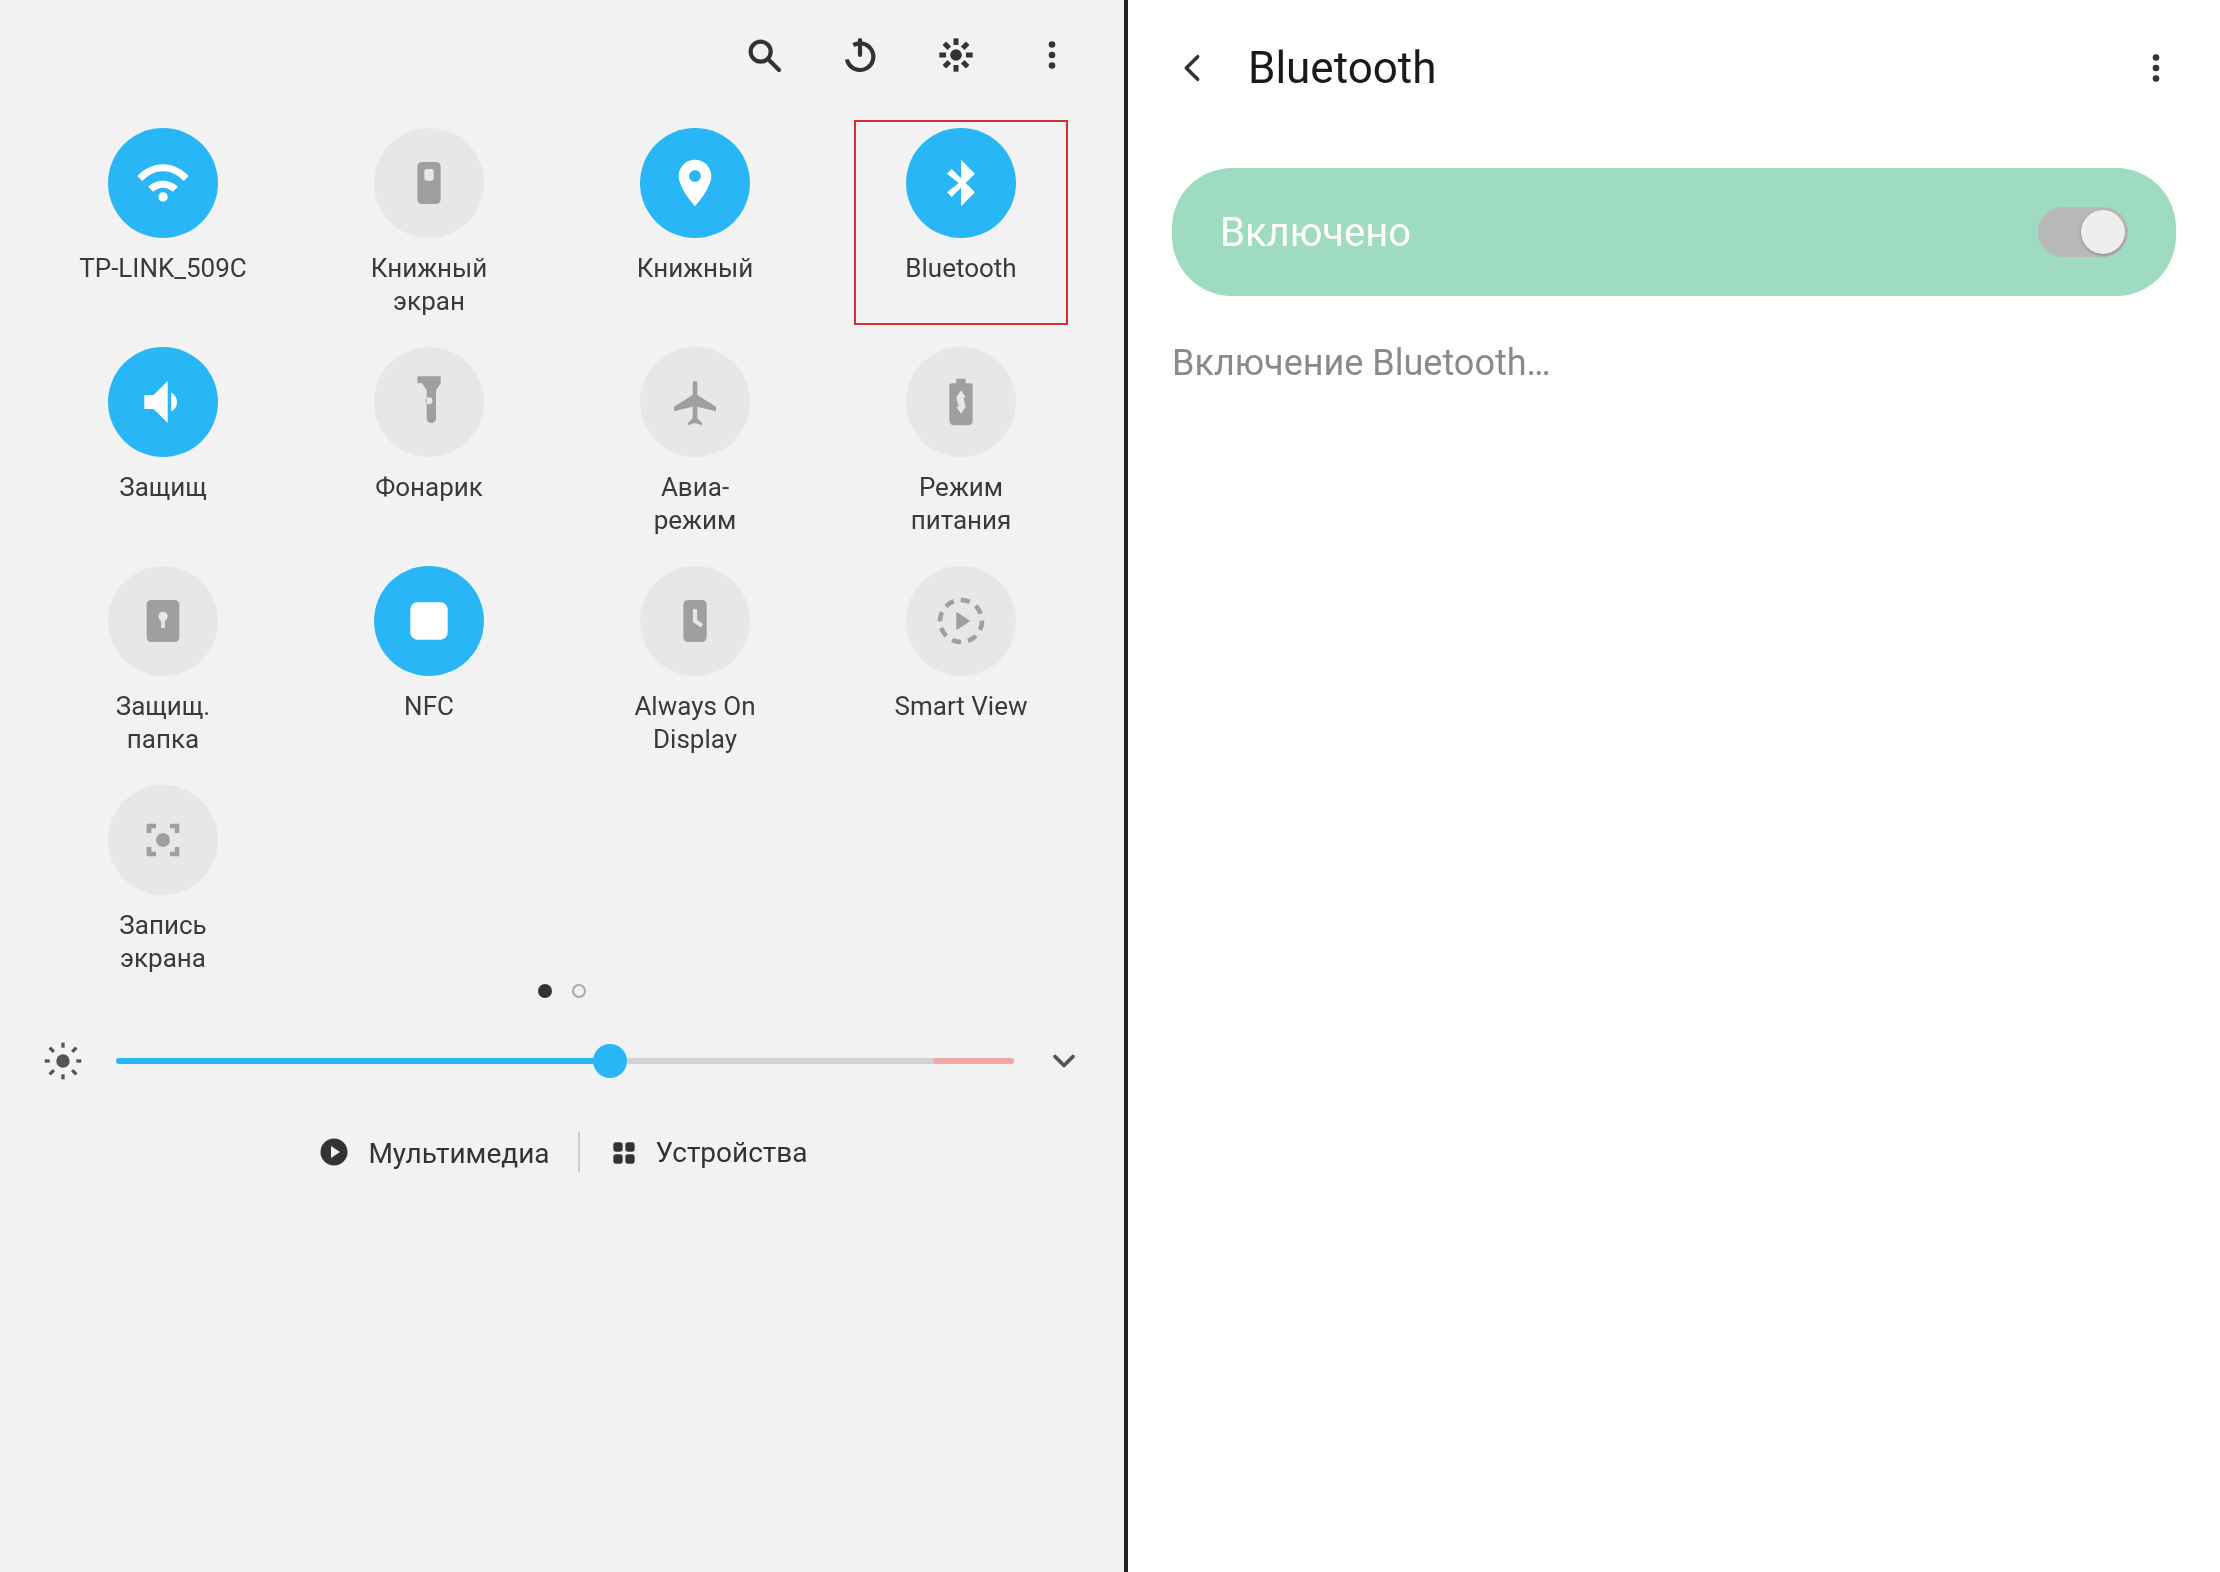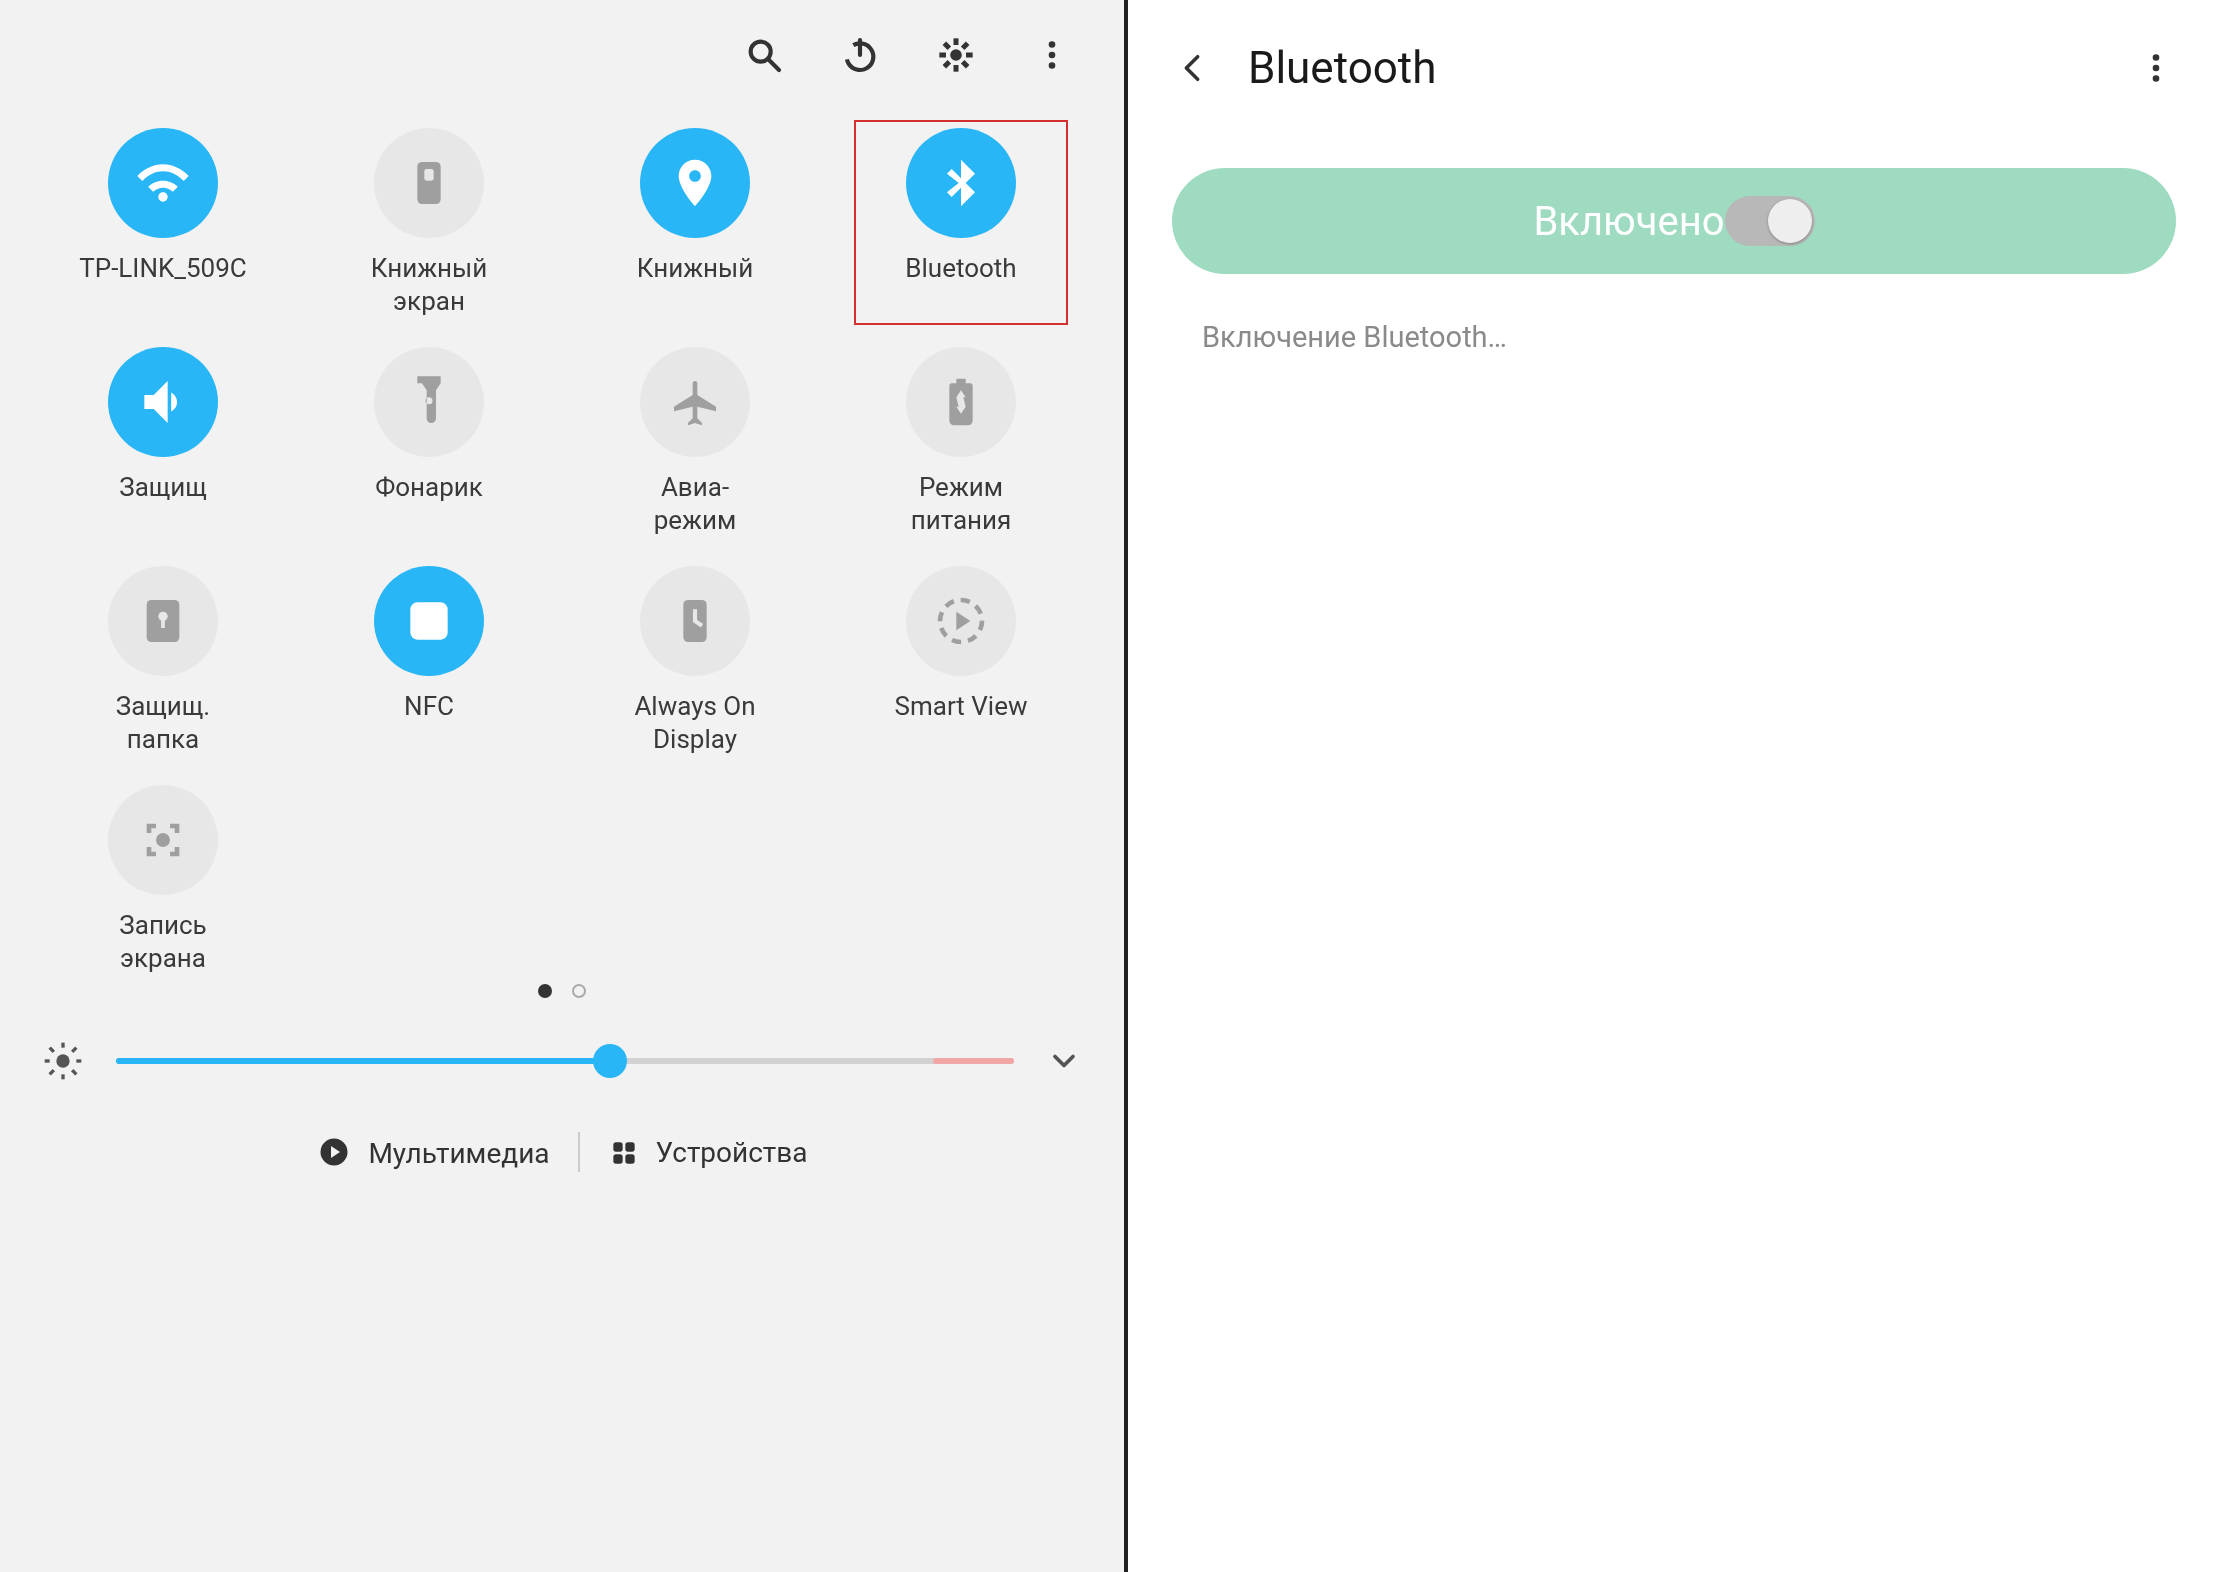--- a/index.html
+++ b/index.html
@@ -119,47 +119,46 @@
     height:80px;
   }
   .bt-back { width:40px; height:40px; color:#333; display:flex; align-items:center; justify-content:center;}
   .bt-title { font-size:44px; color:#1a1a1a; flex:1; }
   .bt-more  { width:40px; height:40px; color:#333; display:flex; align-items:center; justify-content:center;}
 
   .bt-toggle-row {
     margin-top:60px;
     background:#9edbc0;
     border-radius:60px;
-    height:106px;
+    height:128px;
     display:flex;
     align-items:center;
     padding:0 48px;
-    justify-content:center;
+    justify-content:space-between;
   }
   .bt-toggle-label { color:#ffffff; font-size:40px; }
   .switch {
     width:90px; height:50px;
     background:#b8b8b8;
     border-radius:25px;
     position:relative;
   }
   .switch-knob {
     position:absolute;
     width:44px; height:44px;
     border-radius:50%;
     background:#eee;
     top:3px; right:3px;
     box-shadow:0 1px 3px rgba(0,0,0,0.3);
   }
 
   .bt-status {
-    font-size:29px;
+    font-size:36px;
     color:#8a8a8a;
     margin-top:46px;
-    margin-left:30px;
   }
 
   svg { display:block; }
 </style>
 </head>
 <body>
 
 <svg width="0" height="0" style="position:absolute">
   <defs>
     <g id="ic-wifi">

